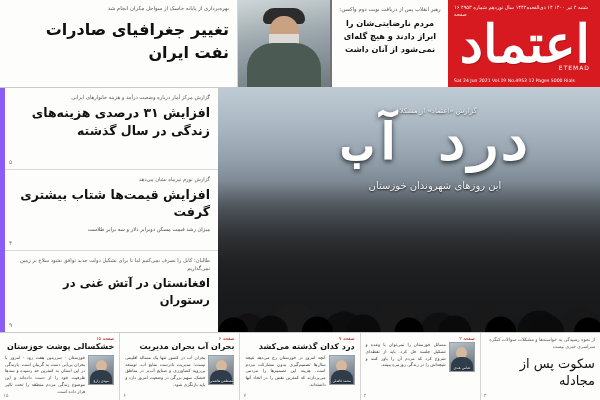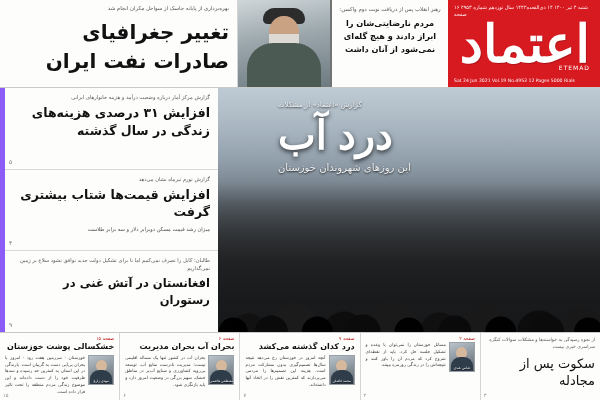--- a/index.html
+++ b/index.html
@@ -140,21 +140,21 @@
     border-right: 1px solid #d5d5d5;
     text-align: right;
   }
   .top-right-col .kicker {
     font-size: 5.4px;
     color: #555;
     line-height: 1.6;
     margin-bottom: 5px;
   }
   .top-right-col .big {
-    font-size: 20px;
+    font-size: 16px;
     font-weight: bold;
     color: #111;
     line-height: 1.45;
   }
 
   
   .mid {
     display: flex;
     flex-direction: row;
     height: 244px;
@@ -243,34 +243,34 @@
     position: absolute; left: 0; right: 0; top: 0; height: 120px;
     background: linear-gradient(to bottom, rgba(215,220,224,.55), rgba(150,160,168,0));
   }
   .ground {
     position: absolute; left: 0; right: 0; bottom: 0; height: 26px;
     background: linear-gradient(to bottom, #3a3b3d, #77746e);
     opacity: .9;
   }
   .main-overlay {
     position: absolute;
-    top: 12px; right: 8px; left: 60px;
-    text-align: left;
+    top: 18px; right: 8px; left: 60px;
+    text-align: center;
     direction: rtl;
   }
   .main-overlay .kicker {
     font-size: 7px;
     color: #f2f2f2;
     line-height: 1.7;
     text-shadow: 0 1px 2px rgba(0,0,0,.8);
     margin-bottom: 2px;
   }
   .main-overlay .title {
-    font-family: Liberation Sans, sans-serif;
-    font-size: 40px;
+    font-family: Liberation Mono, monospace;
+    font-size: 52px;
     font-weight: bold;
     color: #ffffff;
     line-height: 1.05;
     text-shadow: 0 2px 5px rgba(0,0,0,.75);
     letter-spacing: -1px;
   }
   .main-overlay .deck {
     font-size: 10px;
     color: #f0f0f0;
     line-height: 1.7;

